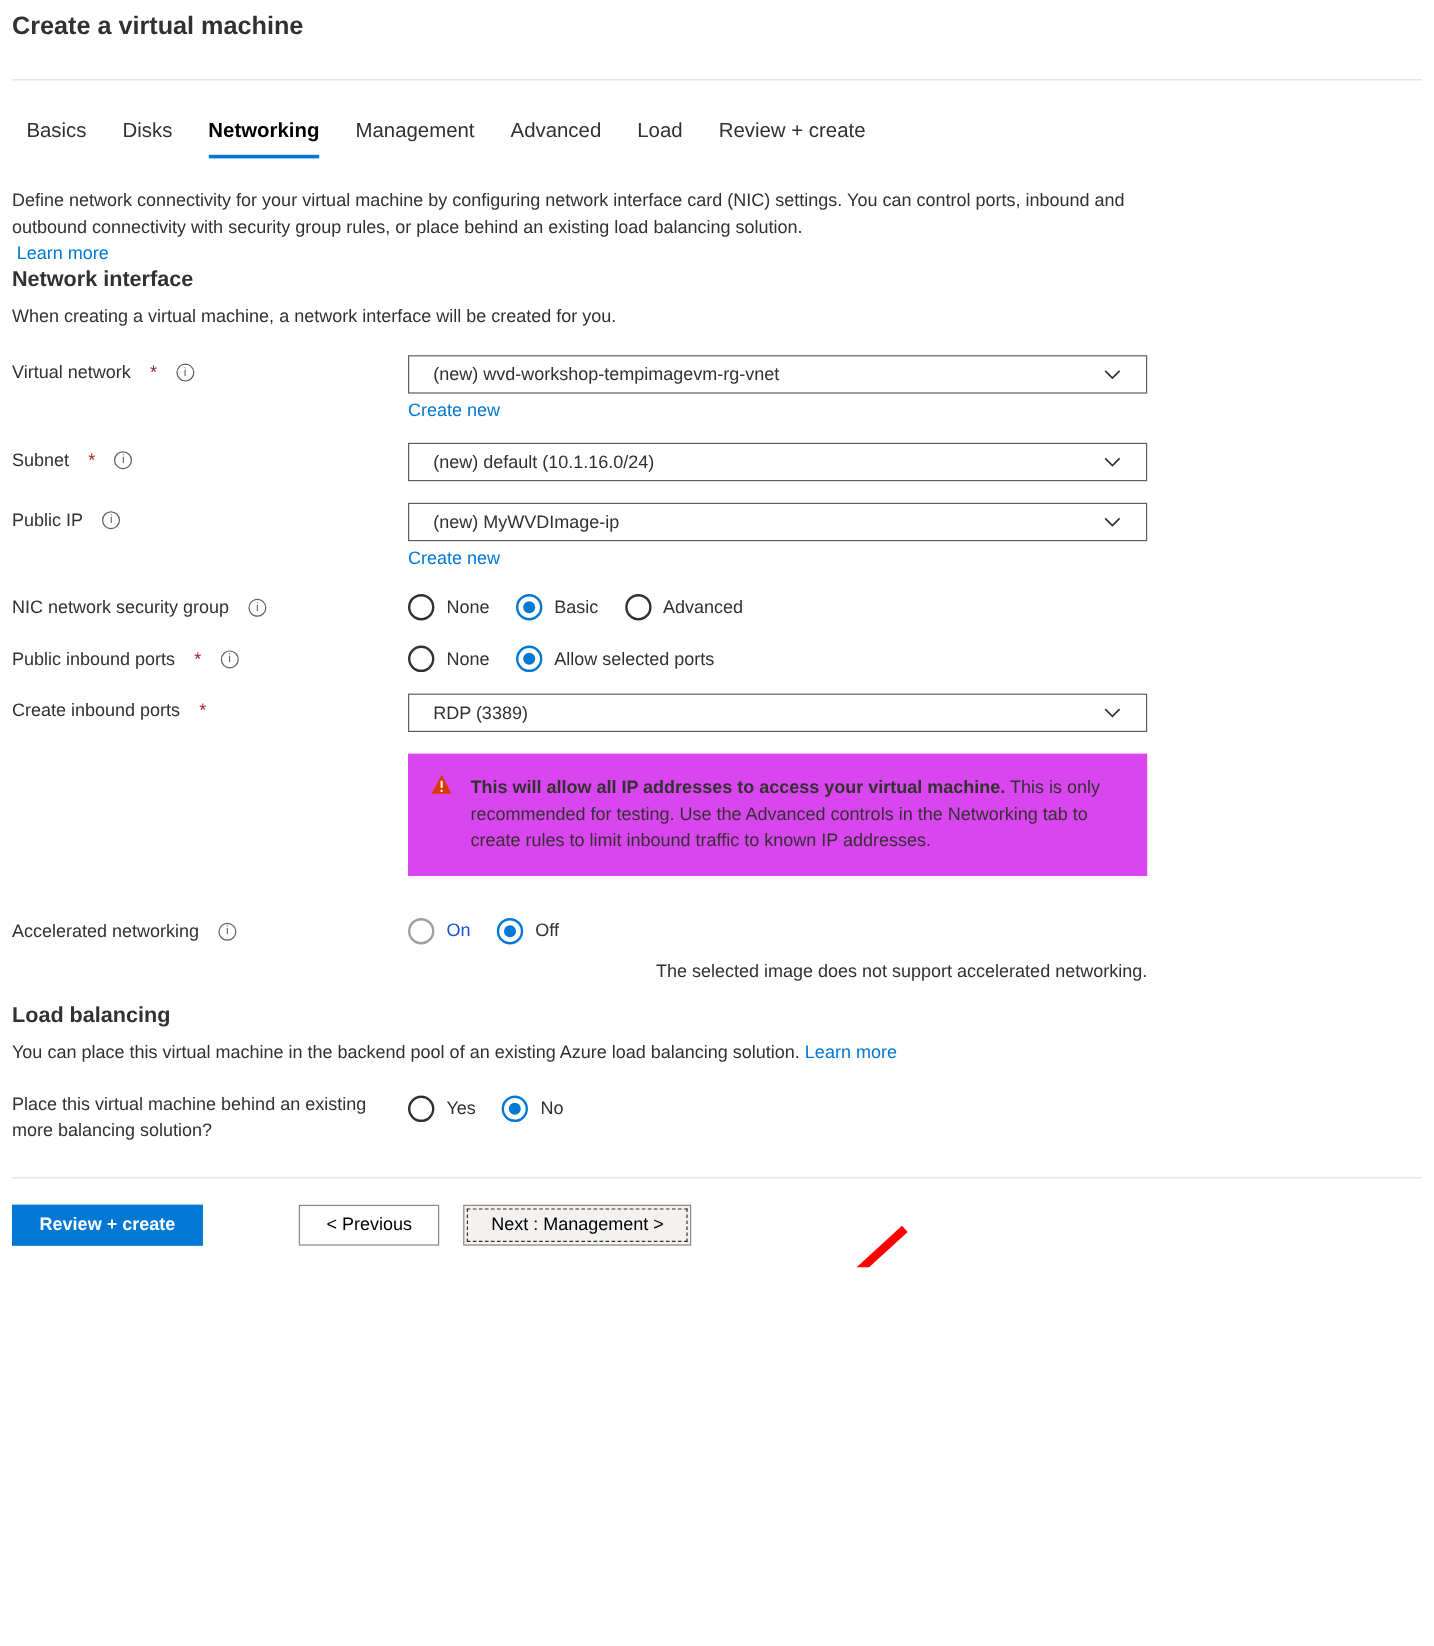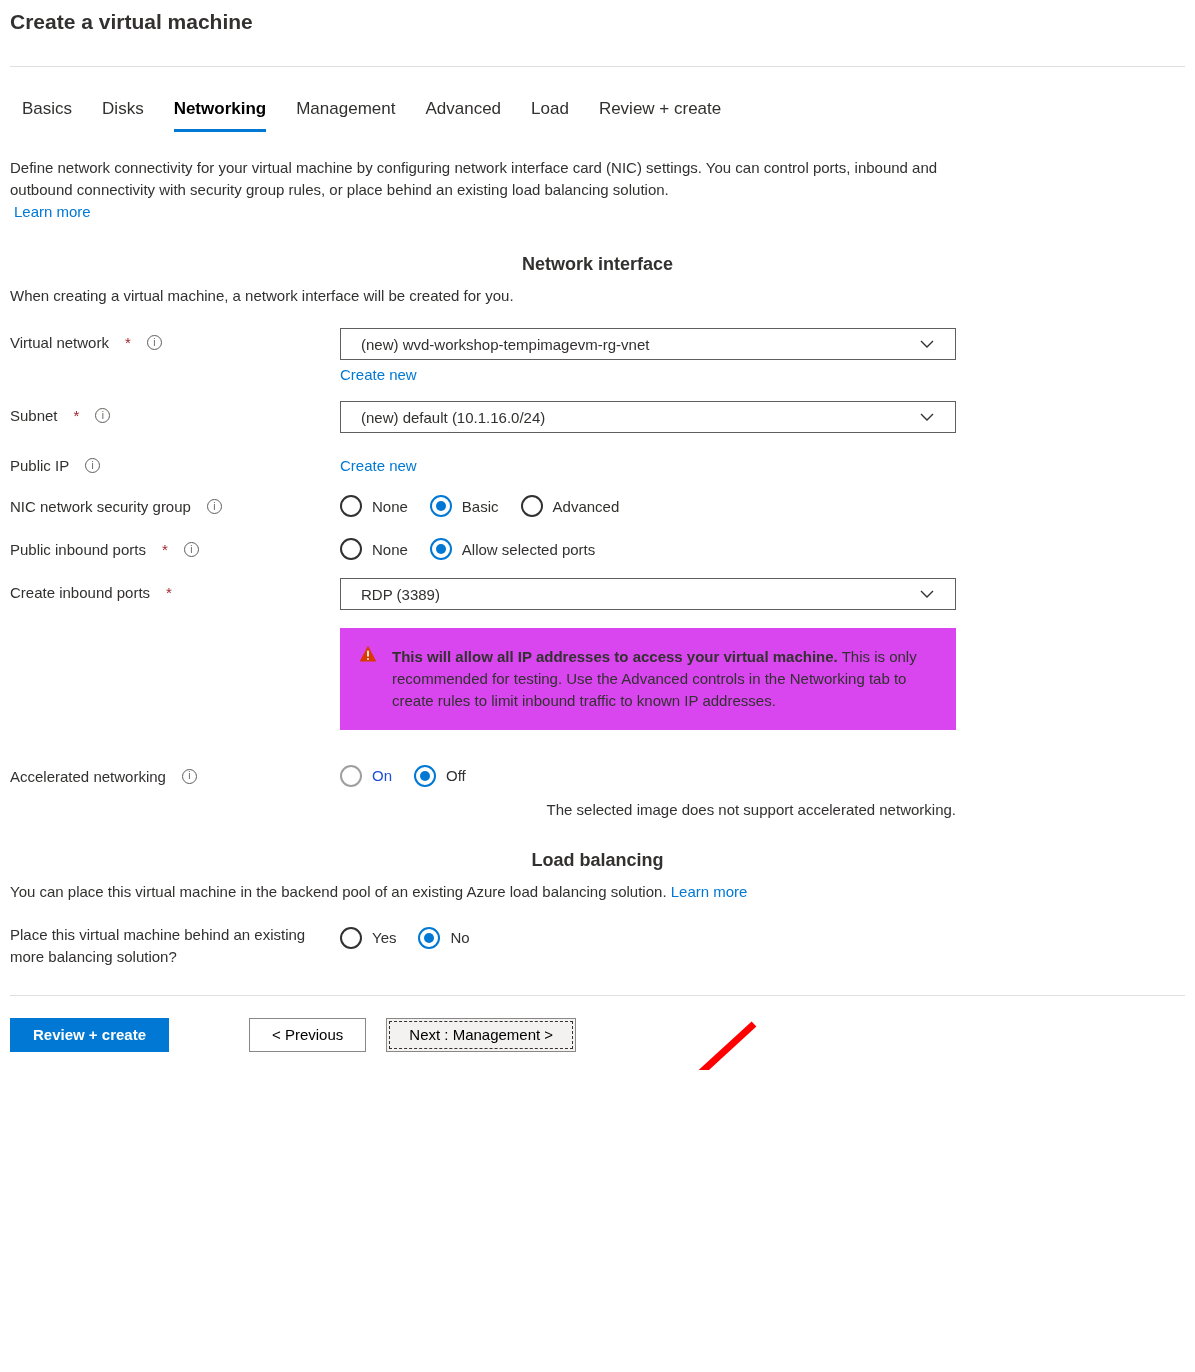--- a/index.html
+++ b/index.html
@@ -16,21 +16,21 @@
   .hr1 { border: none; border-top: 1px solid #e1dfdd; margin-bottom: 24px; }
 
   .tabs { display: flex; gap: 30px; padding: 0 12px; margin-bottom: 25px; }
   .tab { font-size: 17px; color: #323130; padding: 8px 0 10px 0; cursor: pointer; }
   .tab.active { font-weight: 600; border-bottom: 3px solid #0078d4; color: #000; }
 
   .intro { line-height: 1.45; max-width: 950px; color:#323130; }
   .link { color: #0078d4; text-decoration: none; cursor: pointer; }
   .link.indented { margin-left: 4px; }
 
-  h2.section-title { font-size: 18px; font-weight: 600; margin-top: 32px; margin-bottom: 10px; text-align: center; }
+  h2.section-title { font-size: 18px; font-weight: 600; margin-bottom: 10px; }
   .section-desc { line-height: 1.4; margin-bottom: 22px; }
 
   .field-row { display: flex; align-items: flex-start; margin-bottom: 18px; }
   .field-row.tight { margin-bottom: 8px; }
   .field-label-col { flex: 0 0 330px; padding-top: 6px; display:flex; align-items:center; gap:16px; flex-wrap:wrap; }
   .field-label { color:#323130; }
   .req { color: #a4262c; }
   .info-icon {
     display:inline-flex; align-items:center; justify-content:center;
     width:15px; height:15px; border:1px solid #605e5c; border-radius:50%;
@@ -141,20 +141,26 @@
       </div>
     </div>
   </div>
 
   <div class="field-row">
     <div class="field-label-col">
       <span class="field-label">Public IP</span>
       <span class="info-icon">i</span>
     </div>
     <div class="field-input-col">
+      <div class="dropdown">
+        <span class="value">(new) MyWVDImage-ip</span>
+        <svg class="chev" viewBox="0 0 16 16">
+            <path d="M2 5l6 6 6-6" fill="none" stroke="#323130" stroke-width="1.4"></path>
+          </svg>
+      </div>
       <div class="below-input"><a class="link">Create new</a></div>
     </div>
   </div>
 
   <div class="field-row">
     <div class="field-label-col">
       <span class="field-label">NIC network security group</span>
       <span class="info-icon">i</span>
     </div>
     <div class="field-input-col">

